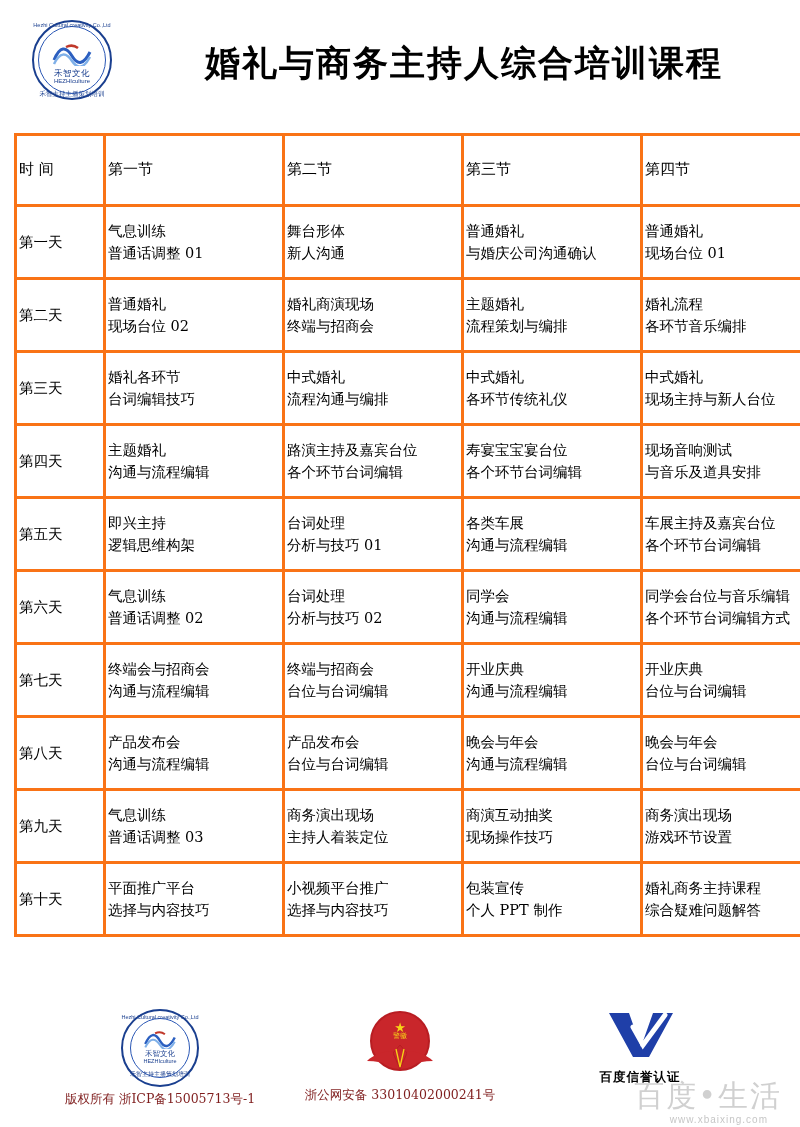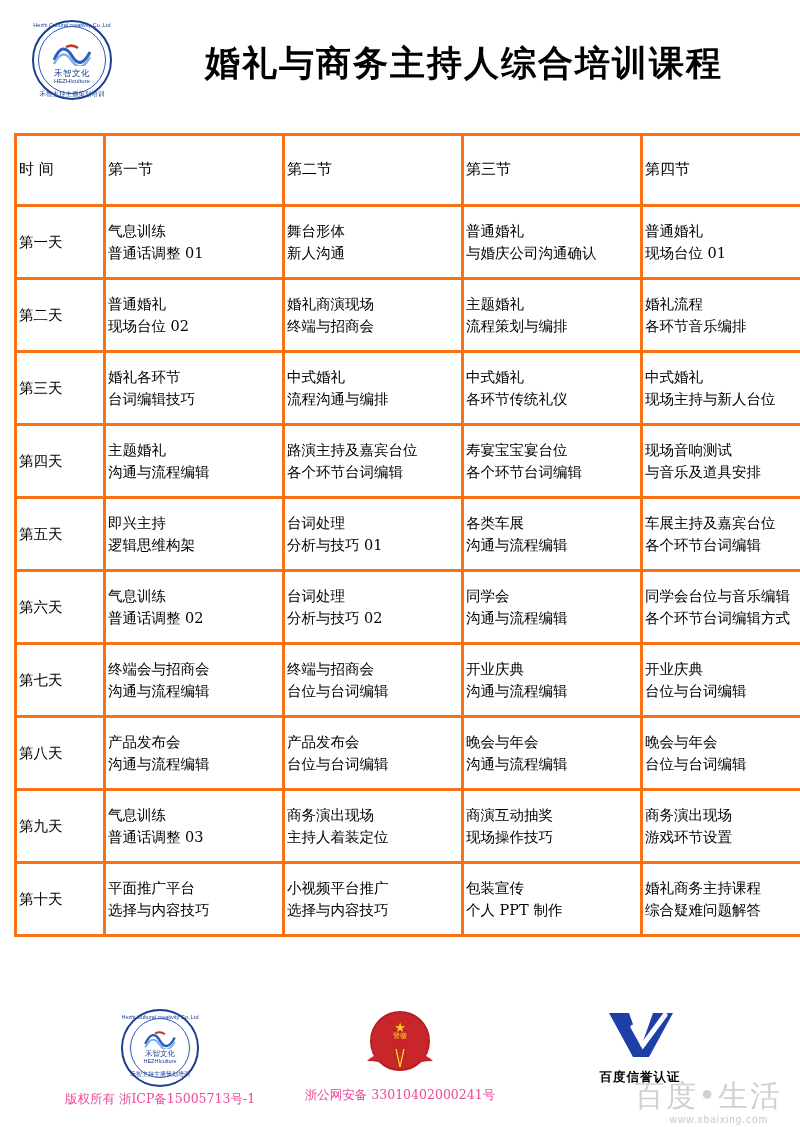--- a/index.html
+++ b/index.html
@@ -173,21 +173,21 @@
     display: flex;
     flex-direction: column;
     align-items: center;
     width: 240px;
   }
   .footer-caption {
     font-family: "DejaVu Serif", serif;
     font-size: 12.5px;
     margin-top: 4px;
     text-align: left;
-    color: #ec4899;
+    color: #7f1d1d;
   }
 
   
   .mini-seal {
     position: relative;
     width: 78px;
     height: 78px;
   }
   .mini-outer {
     position: absolute;

